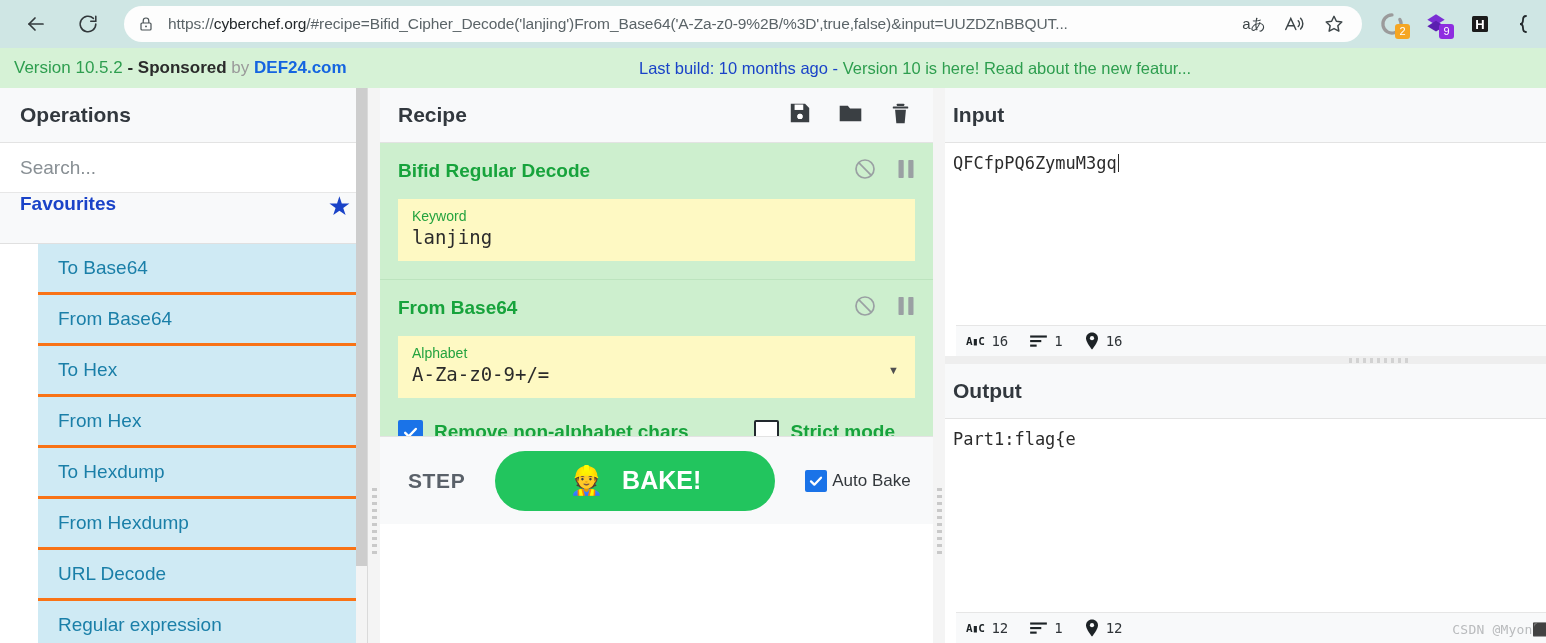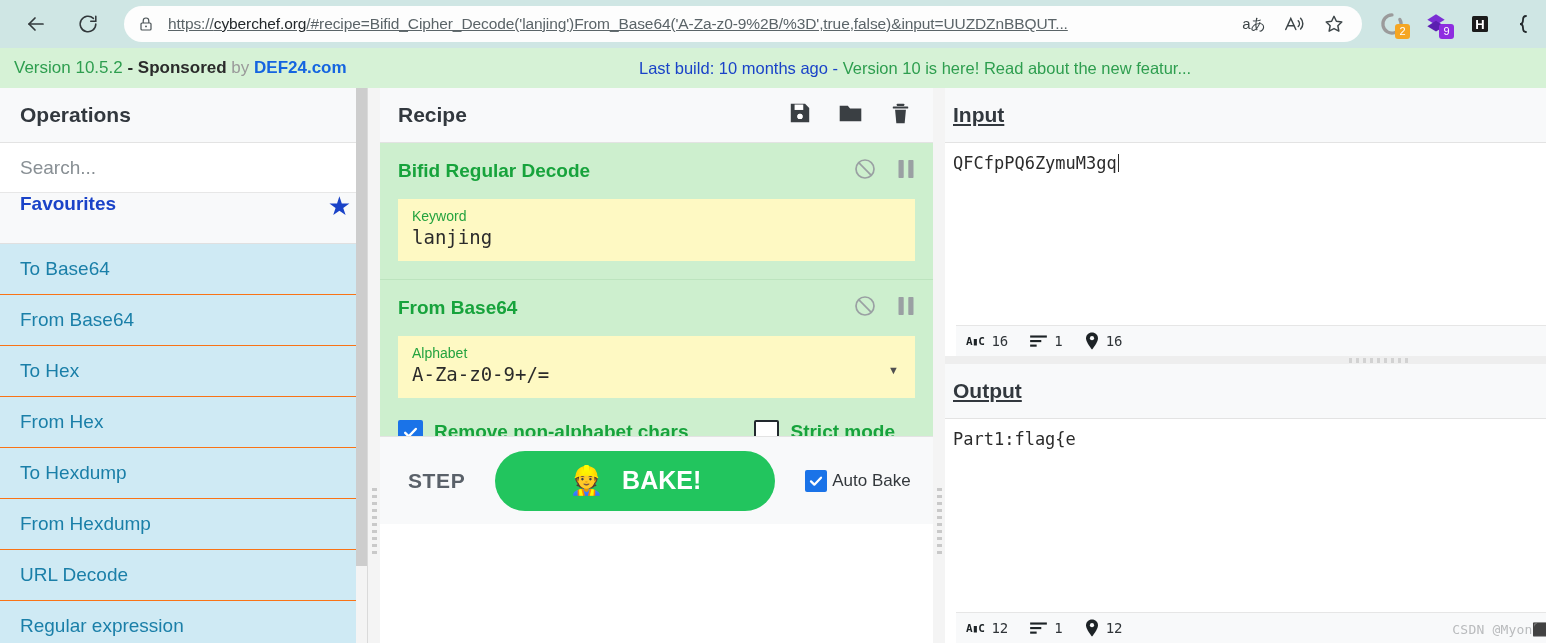--- a/index.html
+++ b/index.html
@@ -36,21 +36,20 @@
     min-width: 0;
   }
   #lock-icon { flex: 0 0 auto; display:flex; align-items:center; color:#4a5256; }
   #url-text {
     flex: 1 1 auto;
     margin-left: 14px;
     font-size: 15.5px;
     color: #5b6468;
     white-space: nowrap; overflow: hidden;
     letter-spacing: -0.1px;
-    text-decoration: underline;
   }
   #url-text b { color: #23282b; font-weight: 400; }
   .pill-btn {
     flex: 0 0 auto; width: 40px; height: 32px;
     display:flex; align-items:center; justify-content:center;
     color:#3d4548; font-size: 15px;
   }
   .ext-btn {
     position: relative;
     width: 44px; height: 48px; flex: 0 0 auto;
@@ -123,25 +122,26 @@
     background: #f8f9fa;
     display: flex; align-items: flex-start; justify-content: space-between;
     padding: 0 16px 0 20px;
     border-bottom: 1px solid #e0e0e0;
   }
   #favourites-label { font-size: 19px; font-weight: bold; color: #1a43c8; }
   #favourites-star { color: #1a43c8; font-size: 26px; line-height: 1; }
   .op-item {
     height: 51px;
     background: #cfeaf4;
-    border-bottom: 1px solid #f97316;
+    border-bottom: 3px solid #f97316;
     display: flex; align-items: center;
     padding-left: 20px;
     font-size: 19px;
     color: #1a7fa8;
+    margin-left: 38px;
   }
   
   #ops-scroll-track {
     position: absolute; right: 0; top: 0;
     width: 11px; height: 555px; background: #f4f4f4;
   }
   #ops-scroll-thumb {
     position: absolute; right: 0; top: 0;
     width: 11px; height: 478px; background: #cdcdcd;
   }
@@ -242,21 +242,21 @@
     background-image: repeating-linear-gradient(to right, #d2d2d2 0 3px, transparent 3px 7px);
   }
 
   
   #io-panel { position:absolute; left: 945px; top: 0; width: 601px; height: 555px; background:#fff; }
   #input-section { position:absolute; top:0; left:0; width:601px; height:268px; }
   #output-section { position:absolute; top:276px; left:0; width:601px; height:279px; }
   .io-title {
     height: 55px; background:#f8f9fa; border-bottom:1px solid #e3e3e3;
     display:flex; align-items:center; padding-left: 8px;
-    font-size: 21px; font-weight:bold; color:#32383e;text-decoration:underline;
+    font-size: 21px; font-weight:bold; color:#32383e;
   }
   .io-text {
     padding: 10px 8px;
     font-family: "DejaVu Sans Mono", monospace;
     font-size: 17px; color: #2b2b2b;
     height: 182px;
     position: relative;
   }
   .caret {
     display:inline-block; width:1px; height:18px;

